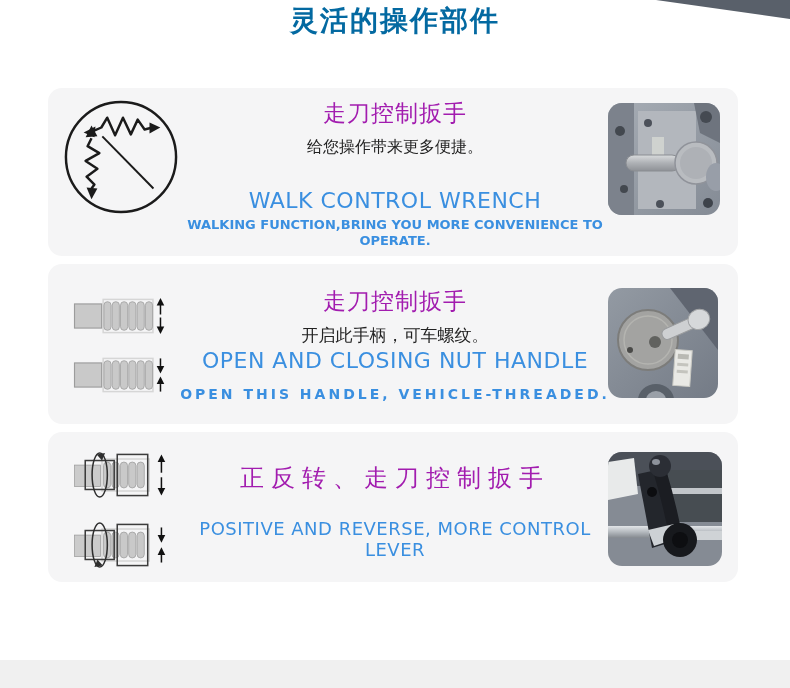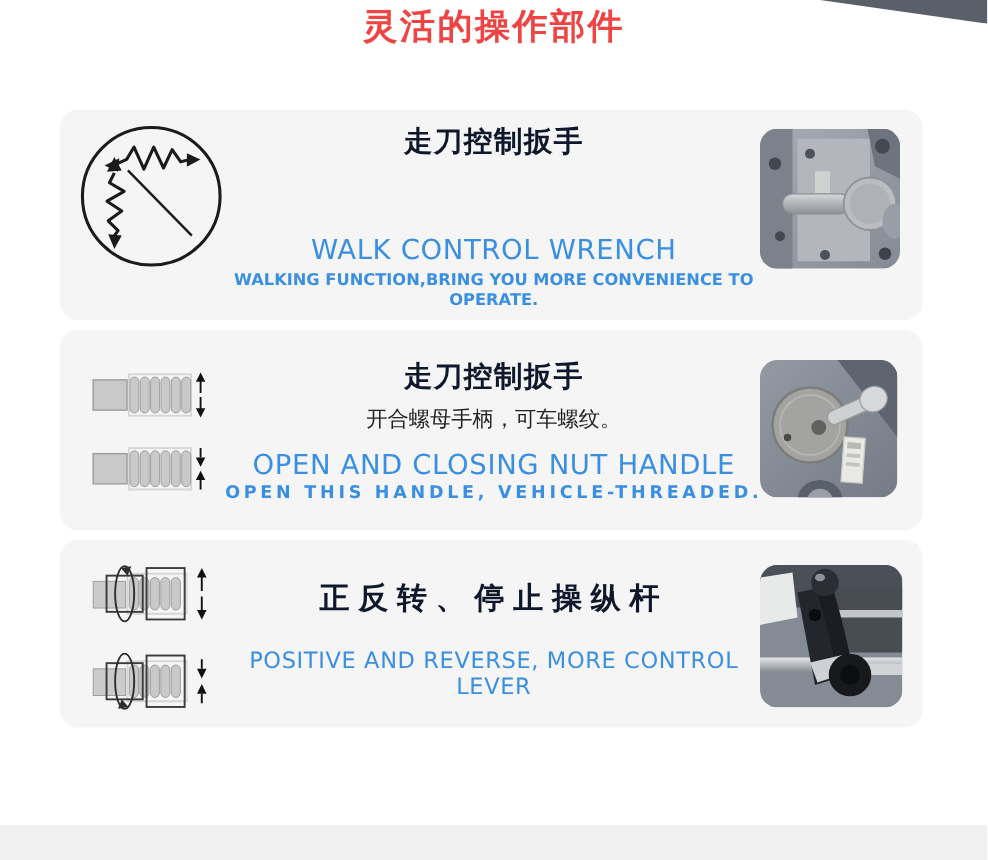--- a/index.html
+++ b/index.html
@@ -14,42 +14,42 @@
   
   .corner{
     position:absolute;left:656px;top:0;width:134px;height:19px;
     background:#59606A;
     clip-path:polygon(0 0,100% 0,100% 100%);
   }
 
   
   .page-title{
     position:absolute;top:2px;left:0;width:790px;
-    text-align:center;font-size:28px;font-weight:700;color:#ef4444;
+    text-align:center;font-size:28px;font-weight:700;color:#0369a1;
     letter-spacing:2px;
   }
 
   
   .footer-bar{
     position:absolute;left:0;top:660px;width:790px;height:28px;
     background:#f0f0f0;
   }
 
   
   .card{
     position:absolute;left:48px;width:690px;
     background:#f5f5f6;border-radius:14px;
   }
   .card1{top:88px;height:168px;}
   .card2{top:264px;height:160px;}
   .card3{top:432px;height:150px;}
 
   .txtcol{position:absolute;left:132px;width:430px;text-align:center;}
 
-  .zh-title{font-size:23px;font-weight:700;color:#0f172a;letter-spacing:1px;}
+  .zh-title{font-size:23px;font-weight:400;color:#a21caf;letter-spacing:1px;}
   .zh-title.spread{font-size:24px;letter-spacing:7px;}
   .zh-desc{font-size:16px;color:#222;line-height:23px;}
   .zh-desc2{font-size:17px;color:#222;}
   .en-title{font-size:22px;color:#3A8FE0;letter-spacing:0.5px;}
   .en-title.small{font-size:18px;}
   .en-sub{font-size:13px;font-weight:700;color:#3A8FE0;line-height:16px;}
   .en-sub.spread{font-size:14px;letter-spacing:3px;}
 
   .iconbox{position:absolute;}
   .photo{
@@ -79,20 +79,21 @@
         <polyline points="30,42 26,50 38,57 24,65 36,73 25,81 33,89 30,93" fill="none" stroke="#1b1b1b" stroke-width="2.5" stroke-linejoin="round"></polyline>
         <polygon points="30,29 24,41 36,40" fill="#1b1b1b"></polygon>
         <polygon points="30,104 25,92 36,93" fill="#1b1b1b"></polygon>
       </svg>
     </div>
 
     <div class="txtcol" style="top:10px;">
       <div class="zh-title">走刀控制扳手</div>
     </div>
     <div class="txtcol" style="top:47px;">
+      <div class="zh-desc">给您操作带来更多便捷。</div>
     </div>
     <div class="txtcol" style="top:100px;">
       <div class="en-title">WALK CONTROL WRENCH</div>
     </div>
     <div class="txtcol" style="top:129px;">
       <div class="en-sub">WALKING FUNCTION,BRING YOU MORE CONVENIENCE TO OPERATE.</div>
     </div>
 
     <div class="photo" style="top:15px;width:112px;height:112px;">
       <svg width="112" height="112" viewBox="0 0 112 112">
@@ -159,23 +160,23 @@
         <polygon points="116,22 111,12 121,12" fill="#111"></polygon>
         <line x1="116" y1="46" x2="116" y2="36" stroke="#111" stroke-width="2"></line>
         <polygon points="116,26 111,36 121,36" fill="#111"></polygon>
       </svg>
     </div>
 
     <div class="txtcol" style="top:22px;">
       <div class="zh-title">走刀控制扳手</div>
     </div>
     <div class="txtcol" style="top:60px;">
-      <div class="zh-desc2">开合螺母手柄，可车螺纹。</div>
-    </div>
-    <div class="txtcol" style="top:96px;">
+      <div class="zh-desc2">开启此手柄，可车螺纹。</div>
+    </div>
+    <div class="txtcol" style="top:84px;">
       <div class="en-title">OPEN AND CLOSING NUT HANDLE</div>
     </div>
     <div class="txtcol" style="top:122px;">
       <div class="en-sub spread">OPEN THIS HANDLE, VEHICLE-THREADED.</div>
     </div>
 
     <div class="photo" style="top:24px;width:110px;height:110px;">
       <svg width="110" height="110" viewBox="0 0 110 110">
         <defs>
           <linearGradient id="p2bg" x1="0" y1="0" x2="1" y2="1">
@@ -241,21 +242,21 @@
         <ellipse cx="39" cy="31" rx="10" ry="29" fill="none" stroke="#2e2e2e" stroke-width="2"></ellipse>
         <polygon points="32,60 43,58 36,50" fill="#2e2e2e"></polygon>
         <line x1="120" y1="8" x2="120" y2="18" stroke="#111" stroke-width="2"></line>
         <polygon points="120,28 115,18 125,18" fill="#111"></polygon>
         <line x1="120" y1="54" x2="120" y2="44" stroke="#111" stroke-width="2"></line>
         <polygon points="120,34 115,44 125,44" fill="#111"></polygon>
       </svg>
     </div>
 
     <div class="txtcol" style="top:30px;">
-      <div class="zh-title spread">正反转、停止操纵杆</div>
+      <div class="zh-title spread">正反转、走刀控制扳手</div>
     </div>
     <div class="txtcol" style="top:86px;">
       <div class="en-title small">POSITIVE AND REVERSE, MORE CONTROL LEVER</div>
     </div>
 
     <div class="photo" style="top:20px;width:114px;height:114px;">
       <svg width="114" height="114" viewBox="0 0 114 114">
         <defs>
           <linearGradient id="p3metal" x1="0" y1="0" x2="0" y2="1">
             <stop offset="0" stop-color="#e2e5e8"></stop>

